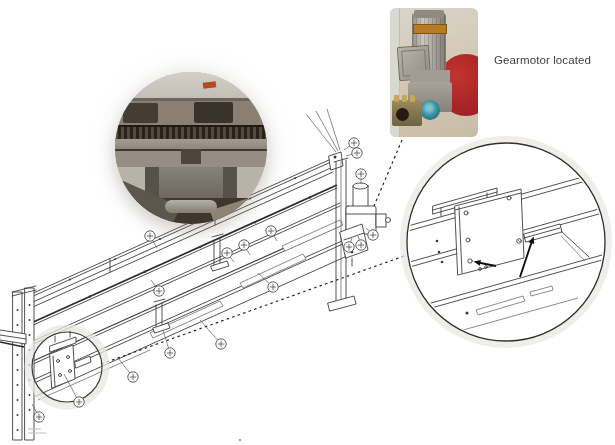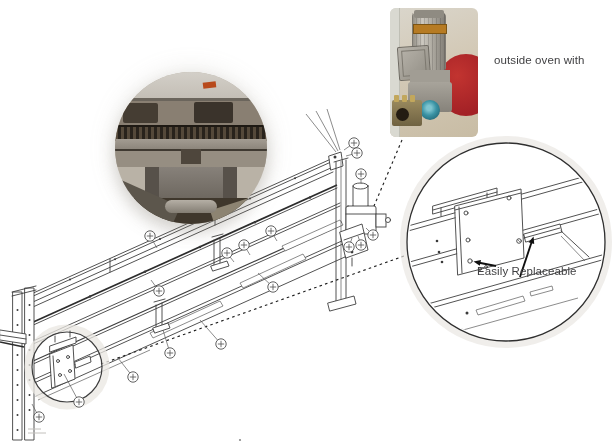--- a/index.html
+++ b/index.html
@@ -408,19 +408,18 @@
     <div class="lay g-gear"></div>
     <div class="lay g-teal"></div>
     <div class="lay g-brass"></div>
     <div class="lay g-pin" style="left:4px"></div>
     <div class="lay g-pin" style="left:12px"></div>
     <div class="lay g-pin" style="left:20px"></div>
     <div class="lay g-hole"></div>
   </div>
 
   <div class="note" id="gearmotor-note" style="left:494px;top:52px;">
-    <div>outside oven with</div>
+    <div>Gearmotor located</div>
   </div>
   <div class="note" id="detail-note" style="left:477px;top:264px;">
-    <div>Easily Replaceable</div>
   </div>
 
 </div>
 
 </body></html>

